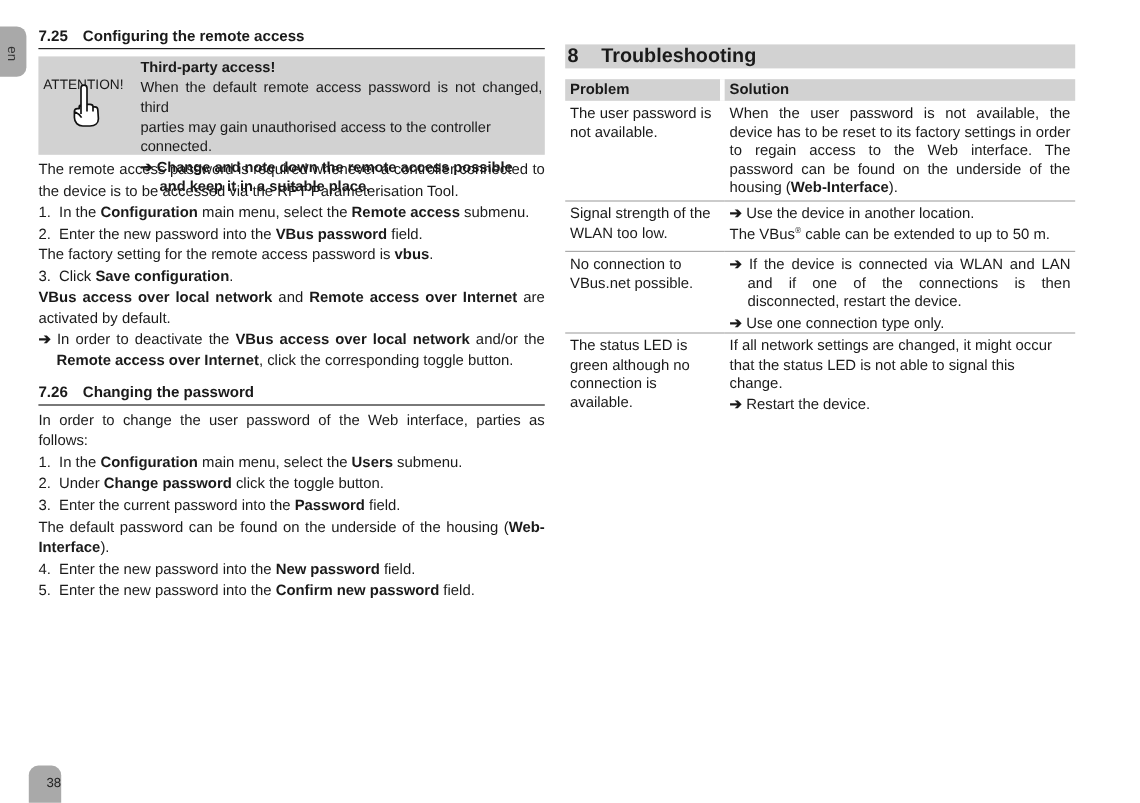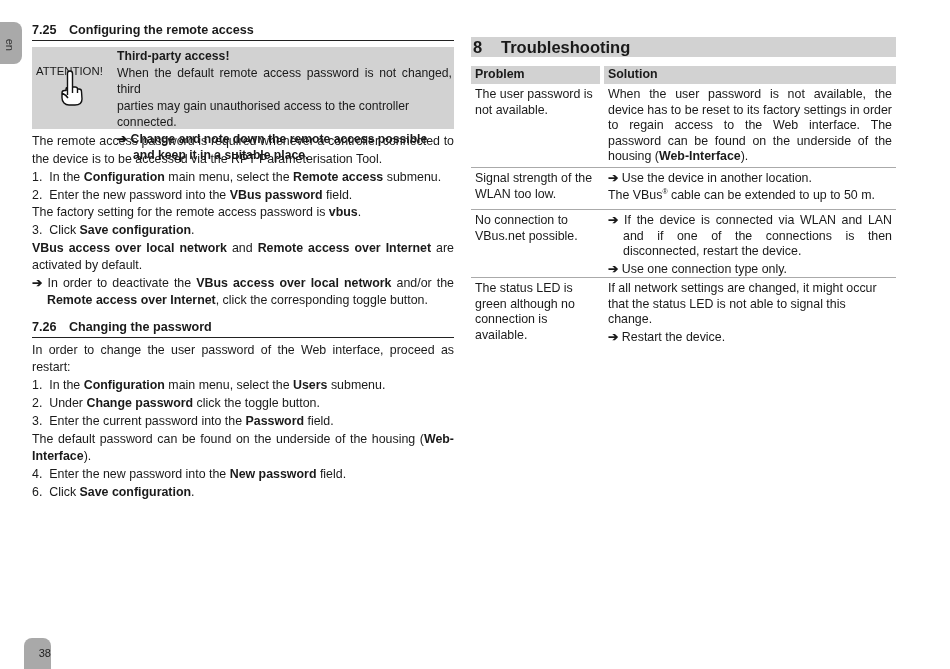--- a/index.html
+++ b/index.html
@@ -99,27 +99,27 @@
   <p><span>The factory setting for the remote access password is </span><b>vbus</b><span>.</span></p>
   <p class="step"><span>3.</span>&nbsp; <span>Click </span><b>Save configuration</b><span>.</span></p>
   <p class="just"><b>VBus access over local network</b><span> and </span><b>Remote access over Internet</b><span> are activated by default.</span></p>
   <p class="arrow-item"><span class="arrow">➔</span> <span>In order to deactivate the </span><b>VBus access over local network</b><span> and/or the </span><b>Remote access over Internet</b><span>, click the corresponding toggle button.</span></p>
 
   <div class="gap"></div>
 
   <h2 class="sec">
     <span class="num">7.26</span><span>Changing the password</span>
   </h2>
-  <p class="para">In order to change the user password of the Web interface, proceed as restart:</p>
+  <p class="para">In order to change the user password of the Web interface, parties as follows:</p>
   <p class="step"><span>1.</span>&nbsp; <span>In the </span><b>Configuration</b><span> main menu, select the </span><b>Users</b><span> submenu.</span></p>
   <p class="step"><span>2.</span>&nbsp; <span>Under </span><b>Change password</b><span> click the toggle button.</span></p>
   <p class="step"><span>3.</span>&nbsp; <span>Enter the current password into the </span><b>Password</b><span> field.</span></p>
   <p class="just"><span>The default password can be found on the underside of the housing (</span><b>Web-Interface</b><span>).</span></p>
   <p class="step"><span>4.</span>&nbsp; <span>Enter the new password into the </span><b>New password</b><span> field.</span></p>
-  <p class="step"><span>6.</span>&nbsp; <span>Click </span><b>Save configuration</b><span>.</span></p>
+  <p class="step"><span>5.</span>&nbsp; <span>Enter the new password into the </span><b>Confirm new password</b><span> field.</span></p>
 </div>
 
 <div class="right">
   <h1 class="chap">
     <span class="num">8</span><span>Troubleshooting</span>
   </h1>
 
   <table class="ts">
     <thead>
       <tr>

